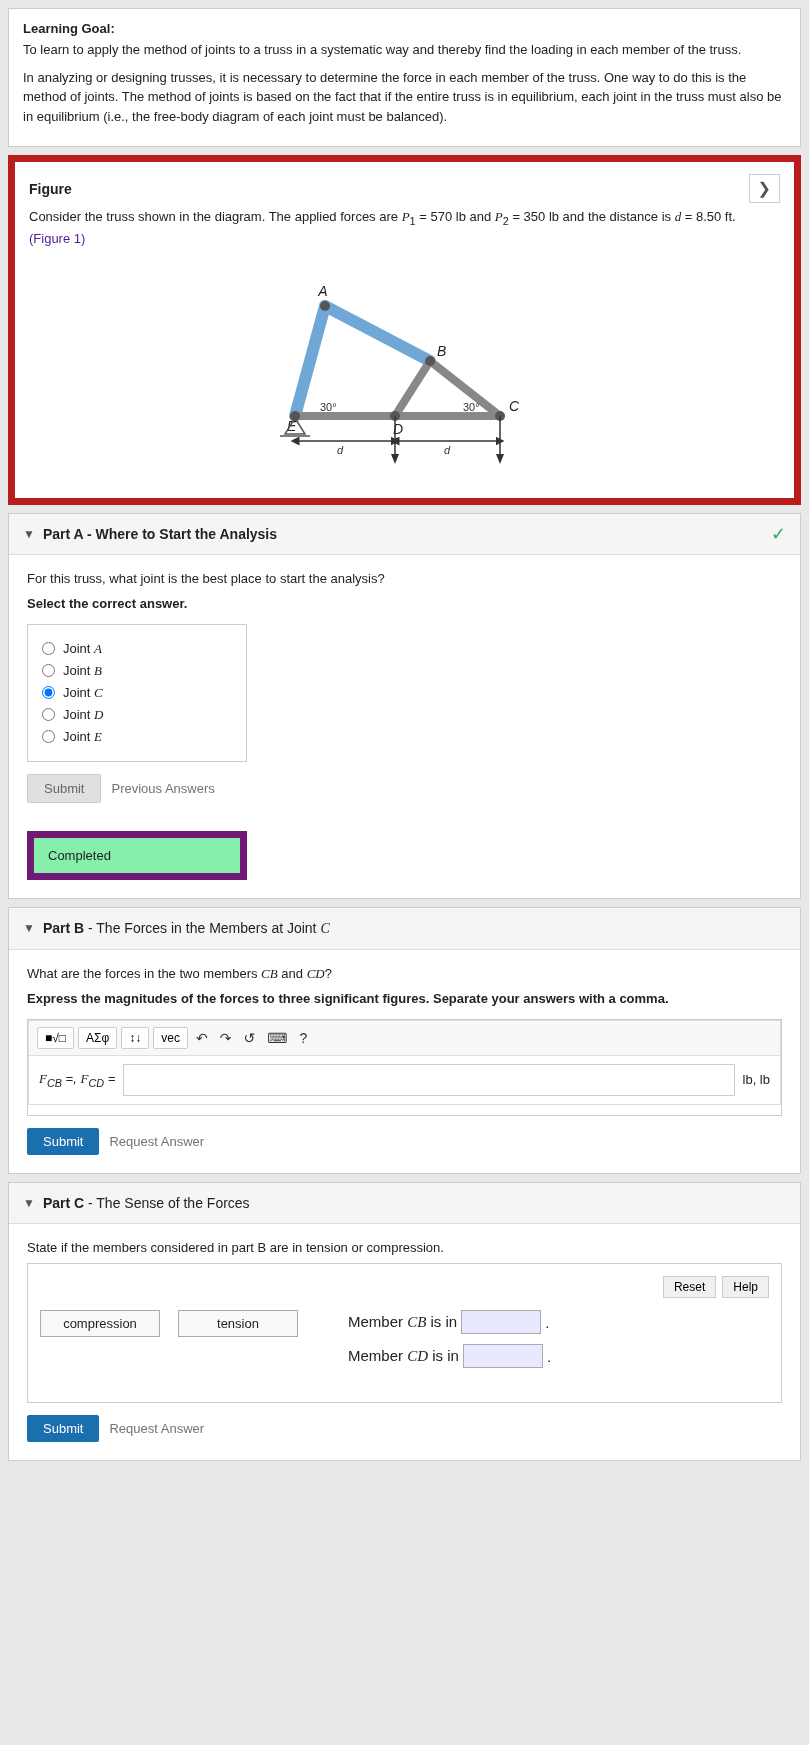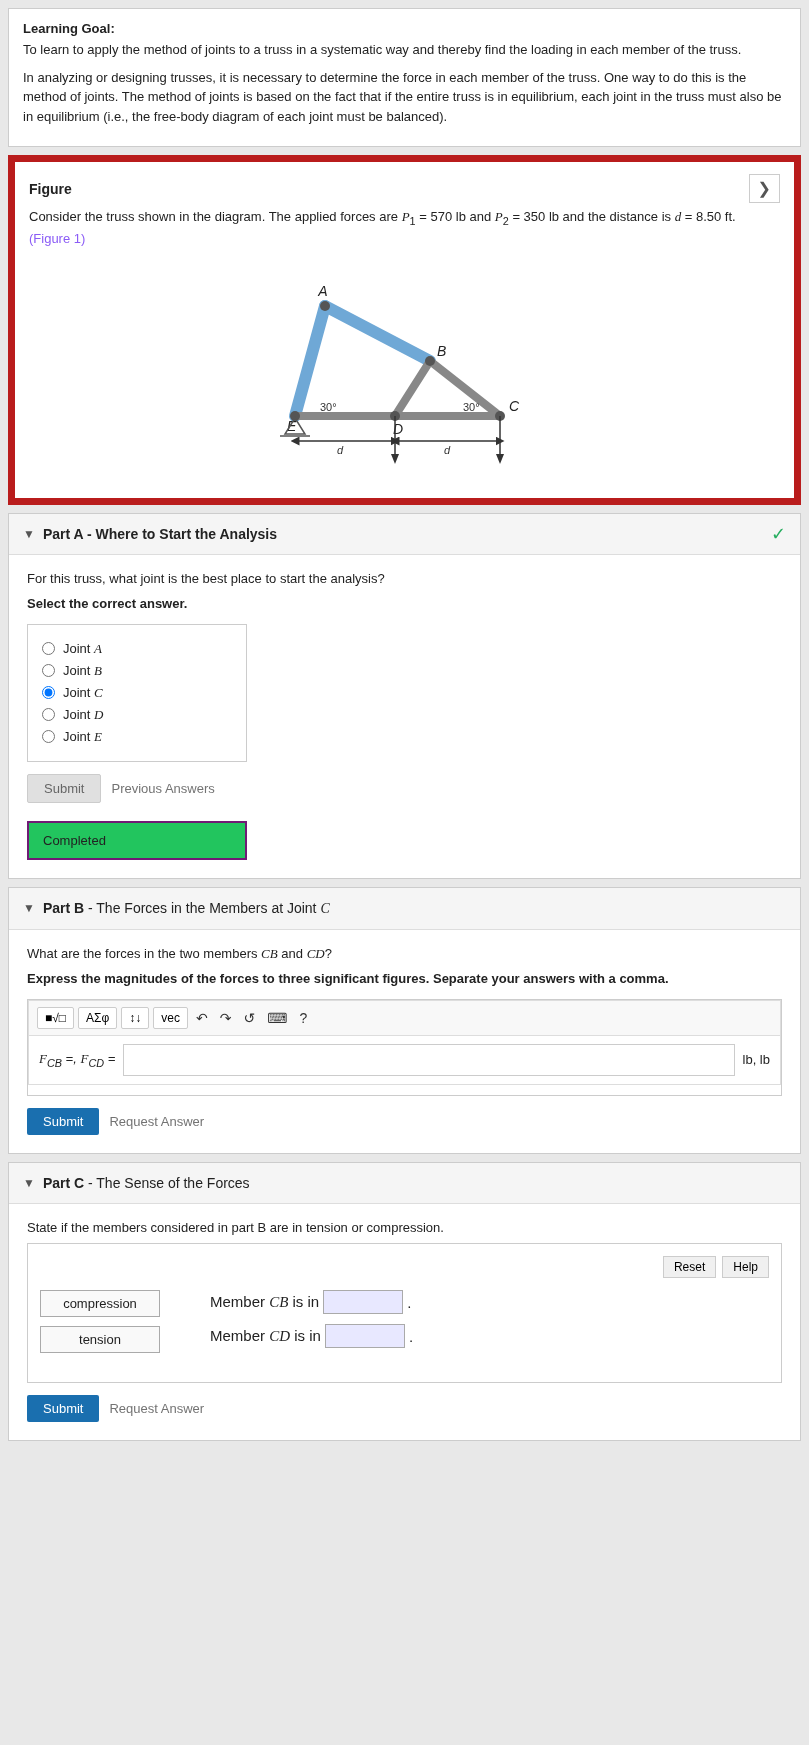--- a/index.html
+++ b/index.html
@@ -34,21 +34,21 @@
     .figure-title { font-weight: bold; font-size: 14px; }
     .figure-nav-btn {
       background: #fff;
       border: 1px solid #ccc;
       padding: 4px 8px;
       cursor: pointer;
       font-size: 16px;
       color: #555;
     }
     .figure-text { font-size: 13px; line-height: 1.6; margin-top: 4px; }
-    .figure-link { color: #8b5cf6; text-decoration: none; font-size: 13px; }
+    .figure-link { color: #4c1d95; text-decoration: none; font-size: 13px; }
     .figure-diagram {
       display: flex;
       justify-content: center;
       margin: 10px 0 20px 0;
     }
     svg.truss-diagram { width: 280px; height: 210px; }
 
     
     .part-section {
       background: #fff;
@@ -112,26 +112,26 @@
       color: #666;
       border: 1px solid #ccc;
       padding: 6px 16px;
       font-size: 13px;
       cursor: default;
       border-radius: 2px;
       margin-right: 10px;
     }
     .prev-answers-link { color: #737373; font-size: 13px; text-decoration: none; cursor: pointer; text-align: center; }
     .completed-box {
-      border: 2px solid #701a75;
+      border: 7px solid #701a75;
       padding: 10px 14px;
       display: inline-block;
       min-width: 220px;
-      margin-top: 8px;
-      background: #22c55e;
+      margin-top: 18px;
+      background: #86efac;
       font-size: 13px;
     }
 
     
     .math-toolbar {
       display: flex;
       align-items: center;
       gap: 4px;
       padding: 6px 8px;
       background: #f8f8f8;
@@ -198,22 +198,21 @@
     }
     .drag-ctrl-btn {
       border: 1px solid #ccc;
       background: #f0f0f0;
       padding: 3px 10px;
       font-size: 12px;
       cursor: pointer;
     }
     .drag-words {
       display: flex;
-      flex-direction: column;
-      gap: 9px;
+      gap: 18px;
       margin-right: 20px;
     }
     .drag-word {
       border: 1px solid #aaa;
       background: #f9f9f9;
       padding: 5px 14px;
       font-size: 13px;
       cursor: grab;
       display: inline-block;
       min-width: 120px;

